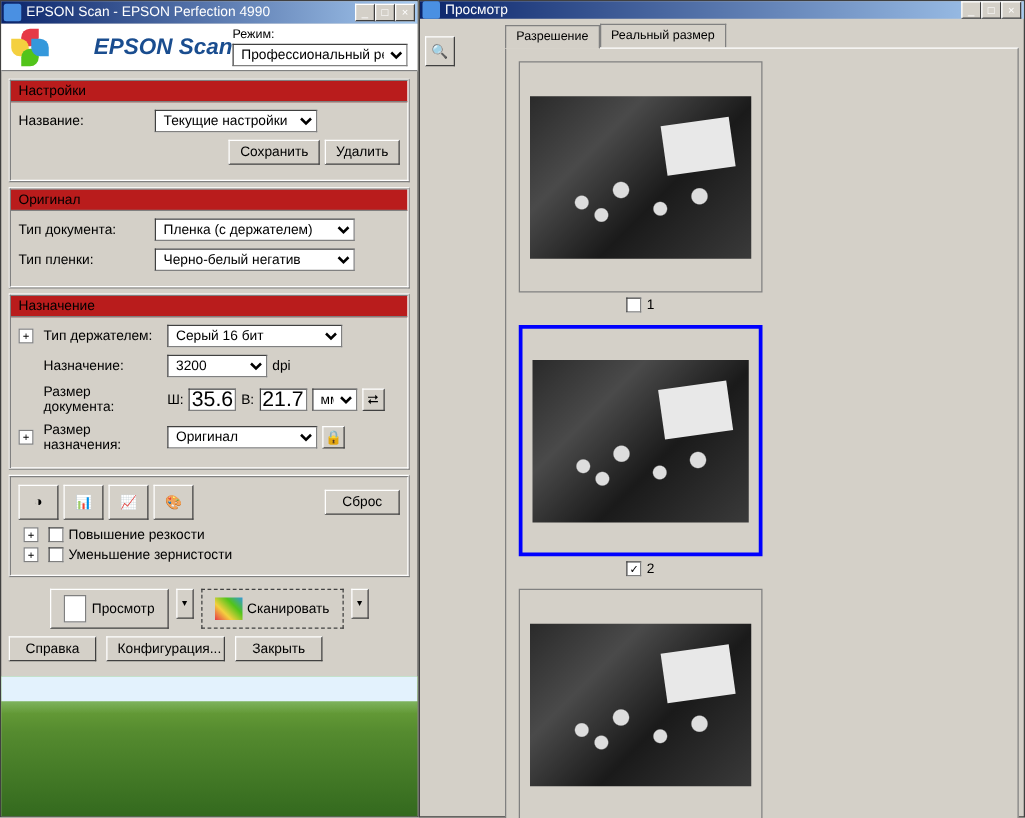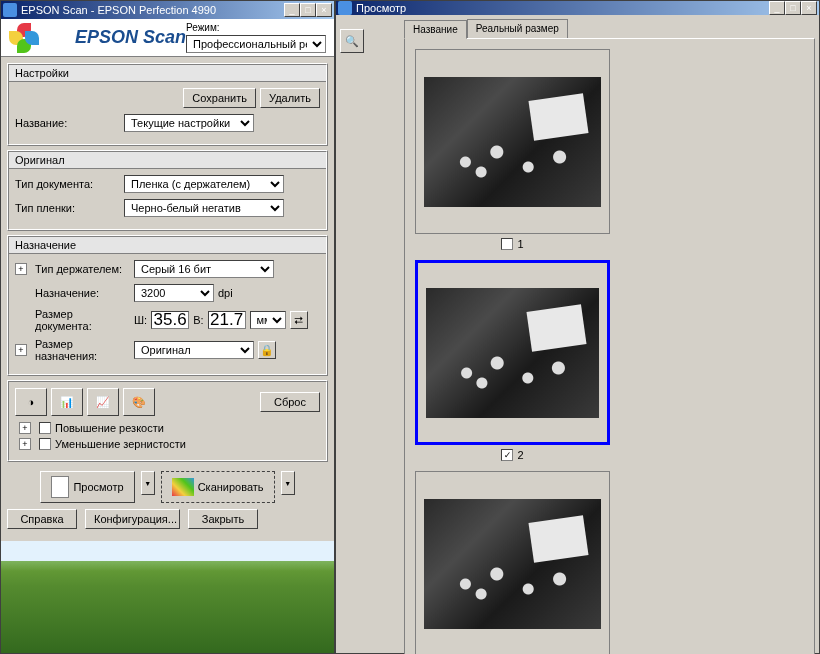--- a/index.html
+++ b/index.html
@@ -20,21 +20,21 @@
 .logo-petal.b { background: #3498db; top: 8px; left: 16px; transform: rotate(270deg); }
 .logo-text { font-size: 18px; color: #1a4d8f; font-style: italic; font-weight: bold; flex: 1; text-align: right; }
 .mode-block { display: flex; flex-direction: column; gap: 2px; }
 .mode-label { font-size: 10px; }
 select { background: #fff; border: 1px solid #808080; border-top-color: #404040; border-left-color: #404040; height: 18px; font-size: 11px; padding: 0 2px; }
 input[type=text] { background: #fff; border: 1px solid #808080; border-top-color: #404040; border-left-color: #404040; height: 18px; text-align: center; font-size: 17px; }
 .btn { background: #d4d0c8; border: 1px solid #fff; border-right-color: #404040; border-bottom-color: #404040; padding: 2px 8px; font-size: 11px; cursor: pointer; height: 20px; }
 .main-panel { padding: 6px; flex: 1; overflow-y: auto; }
 .group { border: 1px solid #808080; border-top-color: #fff; border-left-color: #fff; margin-bottom: 4px; background: #d4d0c8; position: relative; }
 .group-inner { border: 1px solid #fff; border-top-color: #808080; border-left-color: #808080; }
-.group-title { position: relative; background: #e5e5e5; padding: 2px 6px; font-size: 11px; border-bottom: 1px solid #808080; }
+.group-title { position: relative; background: #b91c1c; padding: 2px 6px; font-size: 11px; border-bottom: 1px solid #808080; }
 .group-body { padding: 6px; }
 .row { display: flex; align-items: center; margin-bottom: 6px; gap: 4px; }
 .row-label { width: 105px; font-size: 11px; }
 .expand-btn { width: 12px; height: 12px; border: 1px solid #808080; background: #fff; display: inline-flex; align-items: center; justify-content: center; font-size: 9px; line-height: 1; margin-right: 4px; }
 .checkbox-row { display: flex; align-items: center; gap: 4px; margin: 4px 0; padding-left: 4px; }
 .checkbox { width: 12px; height: 12px; background: #fff; border: 1px solid #808080; border-top-color: #404040; border-left-color: #404040; }
 .icon-btn { width: 32px; height: 28px; background: #d4d0c8; border: 1px solid #fff; border-right-color: #404040; border-bottom-color: #404040; display: flex; align-items: center; justify-content: center; }
 .dropdown-arrow-btn { width: 14px; height: 24px; background: #d4d0c8; border: 1px solid #fff; border-right-color: #404040; border-bottom-color: #404040; display: flex; align-items: center; justify-content: center; font-size: 7px; }
 .bottom-btns { padding: 6px; display: flex; flex-direction: column; gap: 6px; }
 .big-btn-row { display: flex; justify-content: center; gap: 6px; }
@@ -94,29 +94,29 @@
       </select>
     </div>
   </div>
 
   <div class="main-panel">
 
     <div class="group">
         <div class="group-inner">
       <div class="group-title">Настройки</div>
       <div class="group-body">
+        <div class="row">
+          <span class="row-label">Название:</span>
+          <select style="width:130px">
+            <option>Текущие настройки</option>
+          </select>
+        </div>
         <div class="row" style="justify-content:flex-end">
           <button class="btn">Сохранить</button>
           <button class="btn">Удалить</button>
-        </div>
-        <div class="row">
-          <span class="row-label">Название:</span>
-          <select style="width:130px">
-            <option>Текущие настройки</option>
-          </select>
         </div>
       </div>
     </div>
       </div>
 
     <div class="group">
         <div class="group-inner">
       <div class="group-title">Оригинал</div>
       <div class="group-body">
         <div class="row">
@@ -243,21 +243,21 @@
 
   <div class="preview-body">
     <div class="frame-panel">
       <div style="margin-top:10px">
         <div class="tool-btn">🔍</div>
       </div>
     </div>
 
     <div class="preview-main">
       <div class="tabs">
-        <div class="tab active">Название</div>
+        <div class="tab active">Разрешение</div>
         <div class="tab">Реальный размер</div>
       </div>
       <div class="thumbs-area">
         <div class="thumb-wrap">
           <div class="thumb-frame">
             <div class="thumb-img"></div>
           </div>
           <div class="thumb-label">
             <span class="checkbox"></span>
             <span>1</span>

